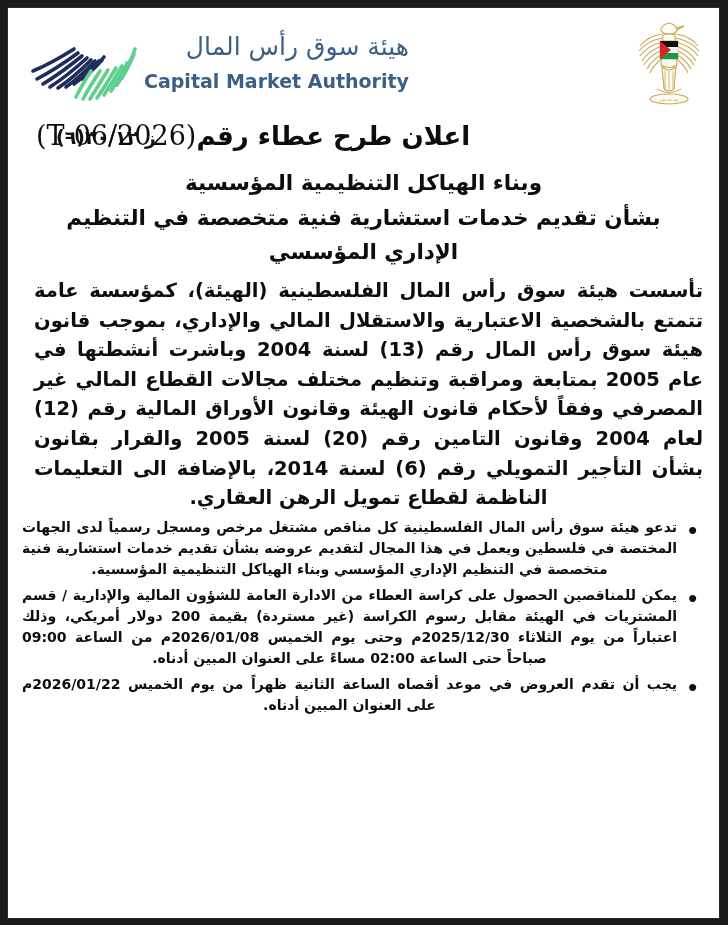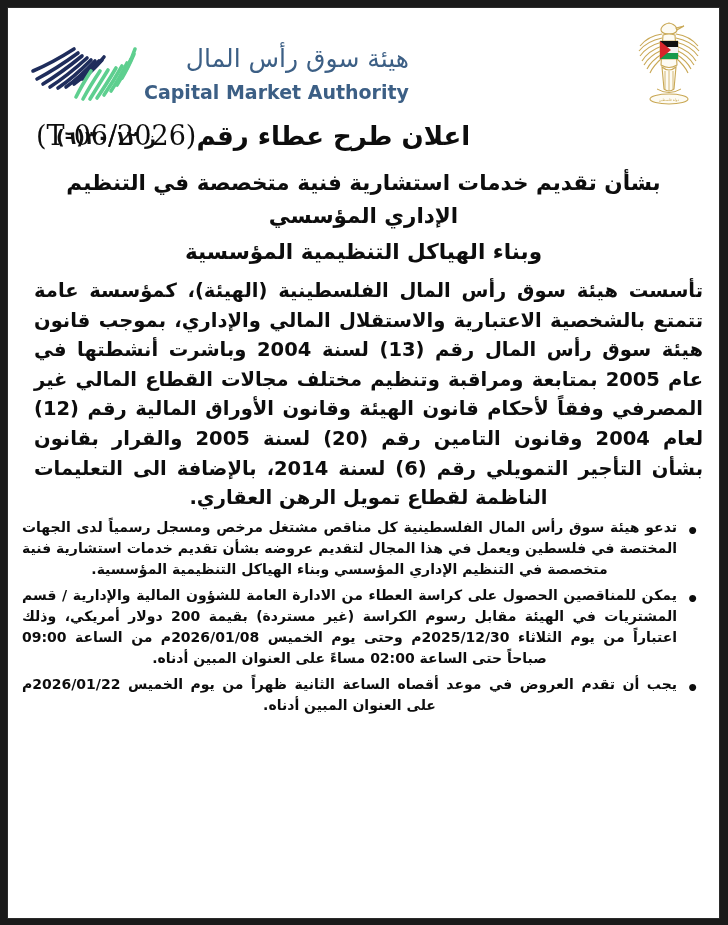--- a/index.html
+++ b/index.html
@@ -51,21 +51,21 @@
     position: relative;
     width: 80px;
     height: 96px;
     flex: 0 0 auto;
   }
   .emblem svg { display: block; }
 
   
   .brand {
     display: flex;
-    align-items: flex-end;
+    align-items: center;
     gap: 4px;
     flex: 0 0 auto;
   }
   .brand-text {
     text-align: right;
     line-height: 1.05;
   }
   .brand-ar {
     font-size: 25px;
     color: #3c5f85;
@@ -259,22 +259,22 @@
       </div>
     </div>
 
     <div class="title-row">
       <div class="doc-ref">ز ٣٠/١٢(٦)</div>
       <div class="main-title">
         <span>اعلان طرح عطاء رقم</span><span class="tender-code">(T‑06/2026)</span>
       </div>
     </div>
 
+    <div class="subtitle">وبناء الهياكل التنظيمية المؤسسية</div>
     <div class="subtitle">بشأن تقديم خدمات استشارية فنية متخصصة في التنظيم الإداري المؤسسي</div>
-    <div class="subtitle">وبناء الهياكل التنظيمية المؤسسية</div>
 
     <div class="body-wrap">
 
       <p class="intro">تأسست هيئة سوق رأس المال الفلسطينية (الهيئة)، كمؤسسة عامة تتمتع بالشخصية الاعتبارية والاستقلال المالي والإداري، بموجب قانون هيئة سوق رأس المال رقم (13) لسنة 2004 وباشرت أنشطتها في عام 2005 بمتابعة ومراقبة وتنظيم مختلف مجالات القطاع المالي غير المصرفي وفقاً لأحكام قانون الهيئة وقانون الأوراق المالية رقم (12) لعام 2004 وقانون التامين رقم (20) لسنة 2005 والقرار بقانون بشأن التأجير التمويلي رقم (6) لسنة 2014، بالإضافة الى التعليمات الناظمة لقطاع تمويل الرهن العقاري.</p>
 
       <ul class="bullets">
         <li>تدعو هيئة سوق رأس المال الفلسطينية كل مناقص مشتغل مرخص ومسجل رسمياً لدى الجهات المختصة في فلسطين ويعمل في هذا المجال لتقديم عروضه بشأن تقديم خدمات استشارية فنية متخصصة في التنظيم الإداري المؤسسي وبناء الهياكل التنظيمية المؤسسية.</li>
         <li>يمكن للمناقصين الحصول على كراسة العطاء من الادارة العامة للشؤون المالية والإدارية / قسم المشتريات في الهيئة مقابل رسوم الكراسة (غير مستردة) بقيمة 200 دولار أمريكي، وذلك اعتباراً من يوم الثلاثاء 2025/12/30م وحتى يوم الخميس 2026/01/08م من الساعة 09:00 صباحاً حتى الساعة 02:00 مساءً على العنوان المبين أدناه.</li>
         <li>يجب أن تقدم العروض في موعد أقصاه الساعة الثانية ظهراً من يوم الخميس 2026/01/22م على العنوان المبين أدناه.</li>
 

